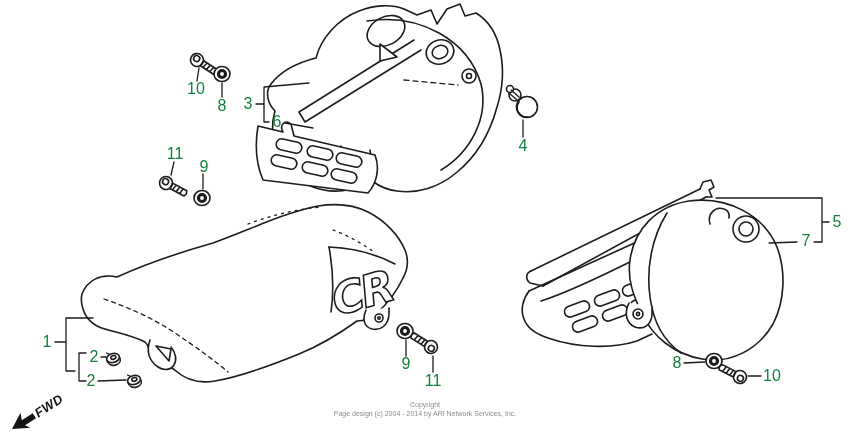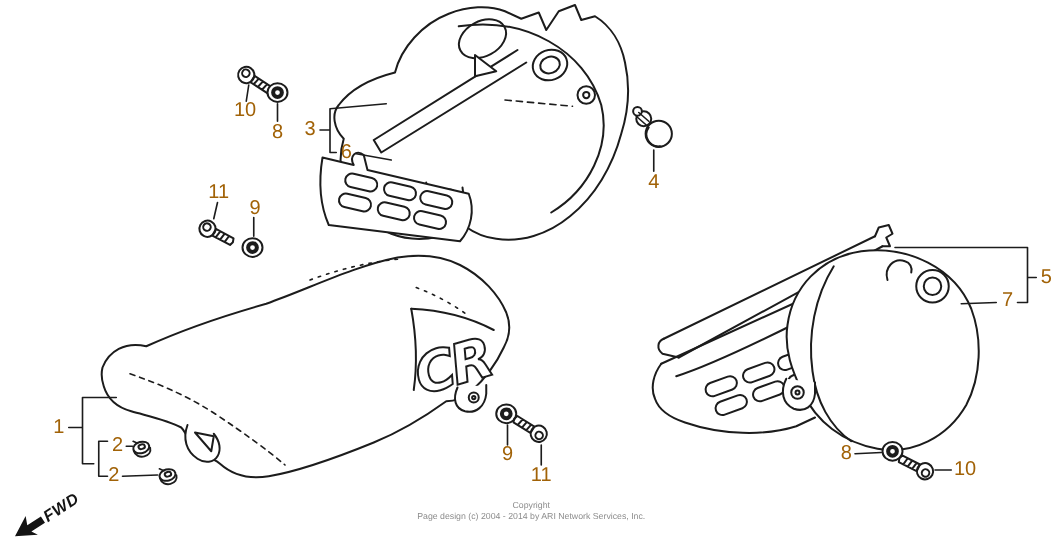--- a/index.html
+++ b/index.html
@@ -1,19 +1,19 @@
 <!DOCTYPE html>
 <html><head>
 <meta charset="utf-8">
 <style>
   html,body{margin:0;padding:0;background:#fff;}
   .stage{position:relative;width:850px;height:442px;background:#fff;overflow:hidden;
          font-family:"Liberation Sans",sans-serif;}
   .stage svg{position:absolute;left:0;top:0;}
-  .callout{position:absolute;transform:translate(-50%,-50%);font-size:16px;color:#a16207;
+  .callout{position:absolute;transform:translate(-50%,-50%);font-size:16px;color:#15803d;
            font-family:"Liberation Sans",sans-serif;line-height:1;cursor:pointer;user-select:none;}
   .copyright{position:absolute;left:0;right:0;top:401px;text-align:center;color:#8c8c8c;
              font-size:7px;line-height:1.25;font-family:"Liberation Sans",sans-serif;}
   .ln{fill:none;stroke:#1c1c1c;stroke-width:1.6;stroke-linecap:round;stroke-linejoin:round;}
   .lnw{fill:#ffffff;stroke:#1c1c1c;stroke-width:1.6;stroke-linecap:round;stroke-linejoin:round;}
   .thin{fill:none;stroke:#1c1c1c;stroke-width:1.3;stroke-linecap:round;}
   .dash{stroke-dasharray:4 4;}
   .dots{stroke-dasharray:2 5;}
 </style>
 </head>

